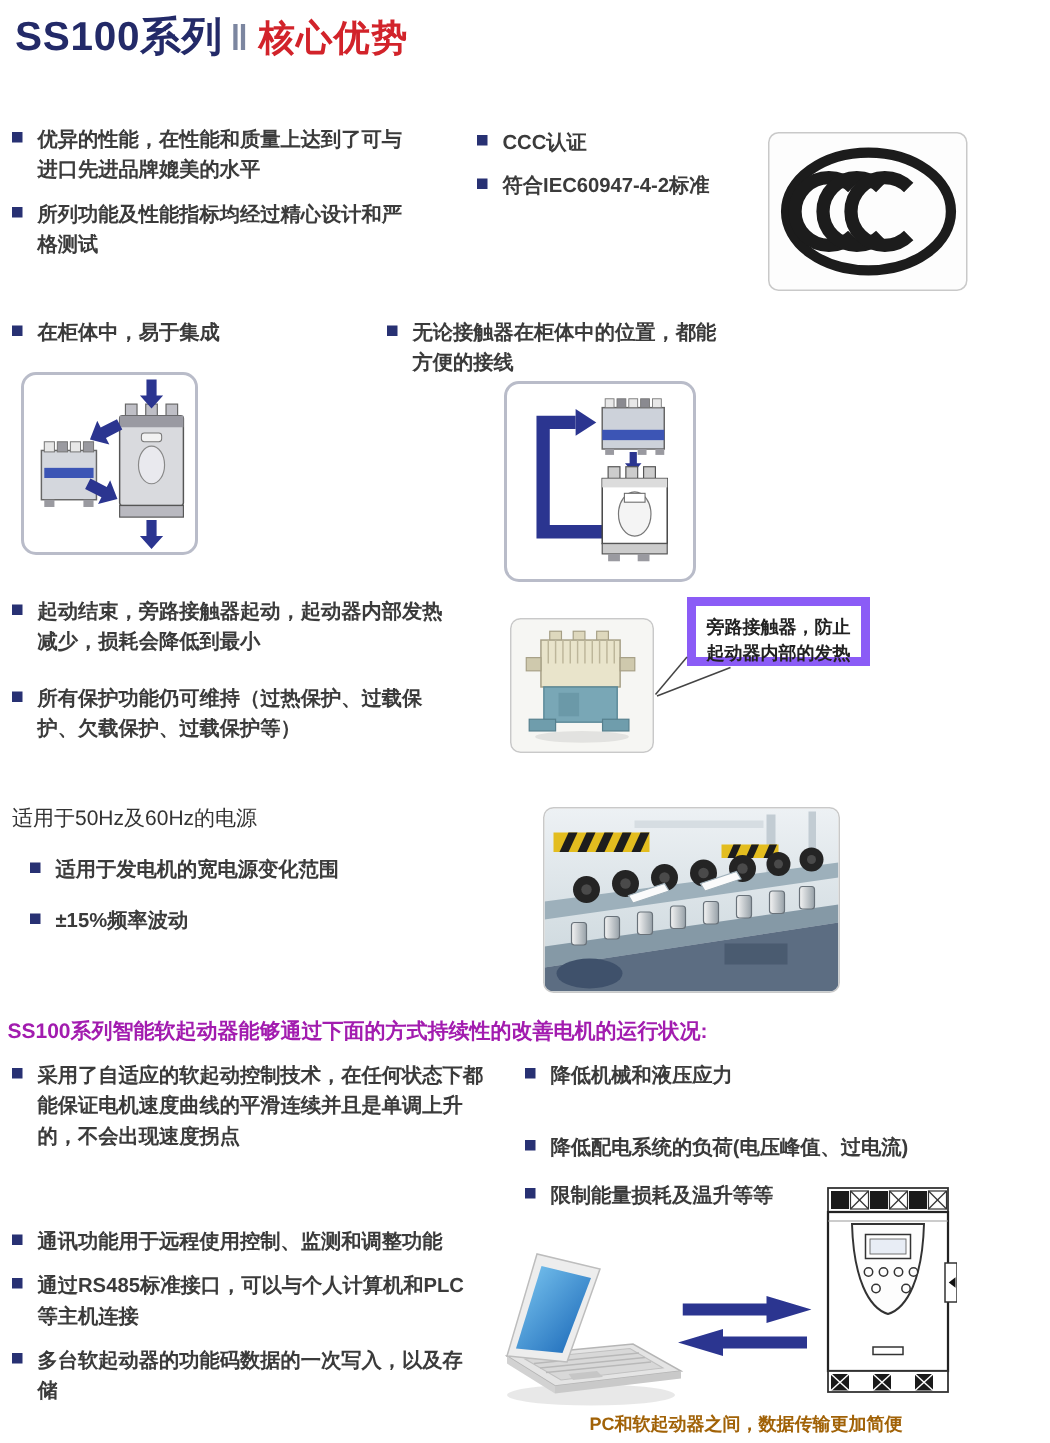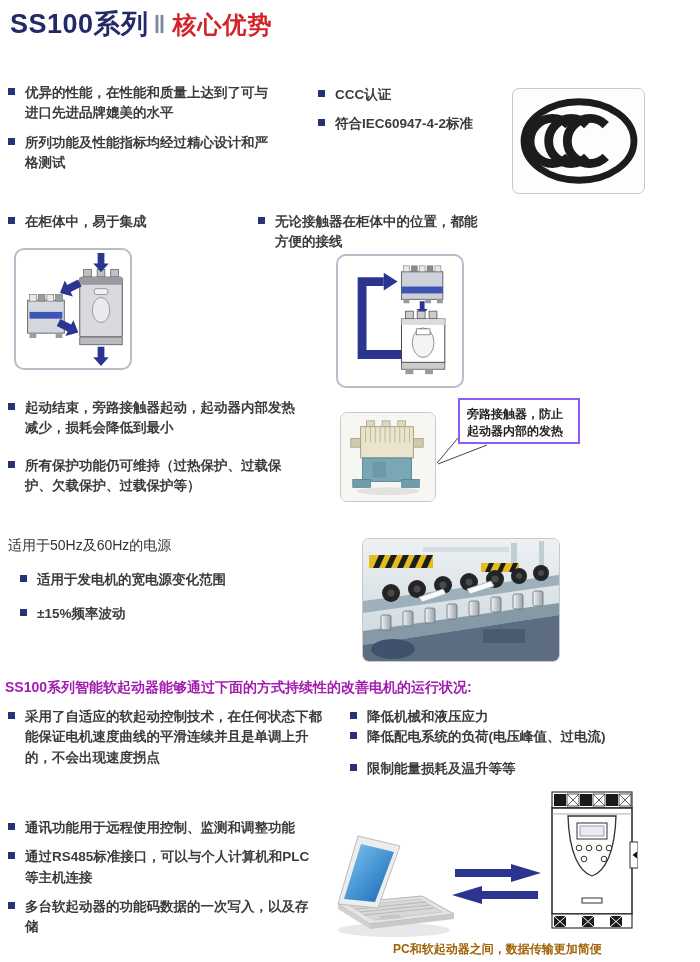--- a/index.html
+++ b/index.html
@@ -18,21 +18,21 @@
   .b-item{display:flex;align-items:flex-start;margin-bottom:9px;}
   .sq{flex:none;width:7px;height:7px;background:#283173;margin:5px 10px 0 0;}
   .b-text{font-size:13.5px;font-weight:bold;color:#3b3b3b;line-height:1.5;}
 
   .sec-heading{font-size:14px;font-weight:normal;color:#333;}
   .intro{font-size:14px;font-weight:bold;color:#a21caf;}
 
   .frame{border:2px solid #b9bcc9;border-radius:10px;background:#fff;box-sizing:border-box;}
   .photo-frame{border:1px solid #c9c9c9;border-radius:7px;overflow:hidden;background:#f6f6f4;box-sizing:border-box;}
 
-  .callout{border:2px solid #8b5cf6;background:#fff;font-size:12px;font-weight:bold;color:#222;
+  .callout{border:6px solid #8b5cf6;background:#fff;font-size:12px;font-weight:bold;color:#222;
            padding:6px 7px;line-height:1.45;box-sizing:border-box;}
   .caption{font-size:12px;font-weight:bold;color:#a16207;white-space:nowrap;}
 </style>
 </head>
 <body>
 
 <svg width="0" height="0" style="position:absolute" aria-hidden="true">
   <defs>
     <polygon id="arr20" points="0,-3.5 11,-3.5 11,-8 20,0 11,8 11,3.5 0,3.5"></polygon>
     <linearGradient id="metalg" x1="0" y1="0" x2="1" y2="0">
@@ -277,21 +277,21 @@
   <div class="abs intro" style="left:5px;top:679px">SS100系列智能软起动器能够通过下面的方式持续性的改善电机的运行状况:</div>
 
   <div class="abs bullets" style="left:8px;top:707px;width:322px">
     <div class="b-item">
       <span class="sq"></span>
       <span class="b-text">采用了自适应的软起动控制技术，在任何状态下都能保证电机速度曲线的平滑连续并且是单调上升的，不会出现速度拐点</span>
     </div>
   </div>
 
   <div class="abs bullets" style="left:350px;top:707px;width:310px">
-    <div class="b-item" style="margin-bottom:0">
+    <div class="b-item" style="margin-bottom:28px">
       <span class="sq"></span>
       <span class="b-text">降低机械和液压应力</span>
     </div>
     <div class="b-item" style="margin-bottom:11px">
       <span class="sq"></span>
       <span class="b-text">降低配电系统的负荷(电压峰值、过电流)</span>
     </div>
     <div class="b-item">
       <span class="sq"></span>
       <span class="b-text">限制能量损耗及温升等等</span>

